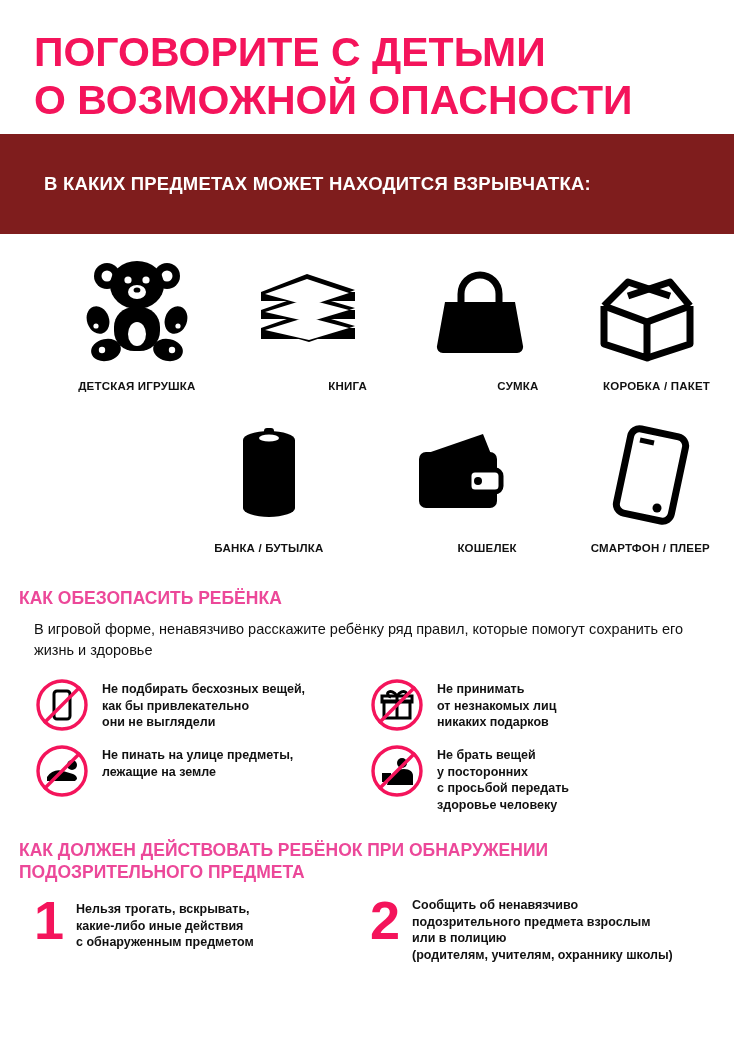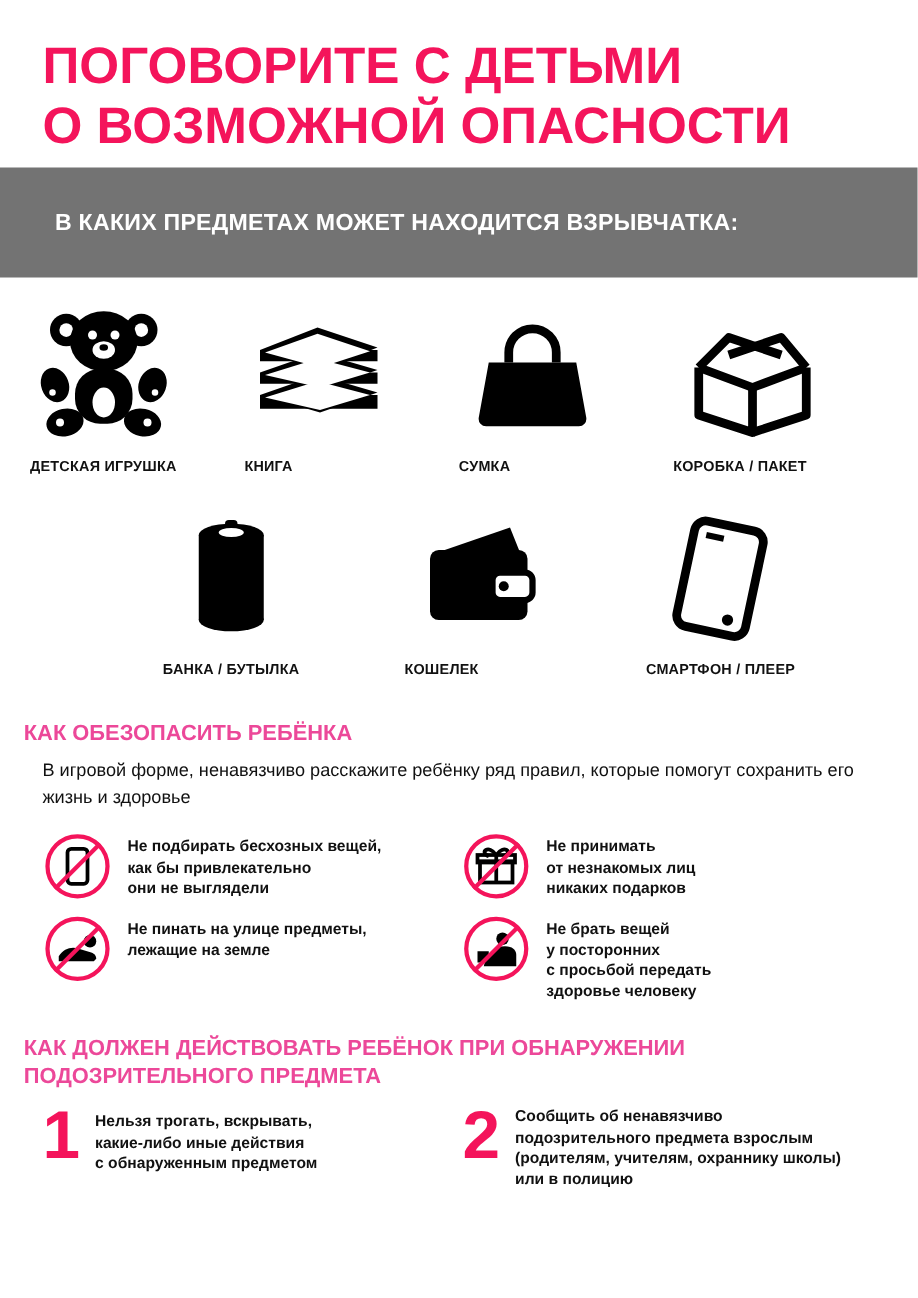--- a/index.html
+++ b/index.html
@@ -30,22 +30,22 @@
     font-weight: bold;
     font-size: 41px;
     line-height: 48px;
     letter-spacing: 0px;
     text-transform: uppercase;
     white-space: nowrap;
   }
 
   
   .band {
-    background: #737373;
-    height: 88px;
+    background: #7f1d1d;
+    height: 100px;
     display: flex;
     align-items: center;
     padding-left: 44px;
     box-sizing: border-box;
   }
   .band-text {
     color: #ffffff;
     font-weight: bold;
     font-size: 18.5px;
     letter-spacing: 0.2px;
@@ -54,21 +54,21 @@
 
   
   .icons-row {
     display: flex;
     padding: 18px 24px 0 24px;
   }
   .icon-cell {
     flex: 1;
     display: flex;
     flex-direction: column;
-    align-items: flex-start;
+    align-items: flex-end;
   }
   .icon-art {
     height: 116px;
     display: flex;
     align-items: flex-end;
     justify-content: center;
   }
   .icon-label {
     margin-top: 12px;
     font-size: 11.5px;
@@ -371,19 +371,19 @@
         <div>Нельзя трогать, вскрывать,</div>
         <div>какие-либо иные действия</div>
         <div>с обнаруженным предметом</div>
       </div>
     </div>
     <div class="step two">
       <div class="num">2</div>
       <div class="stext">
         <div>Сообщить об ненавязчиво</div>
         <div> подозрительного предмета взрослым</div>
+        <div> или в полицию</div>
         <div>(родителям, учителям, охраннику школы)</div>
-        <div> или в полицию</div>
       </div>
     </div>
   </div>
 
 </div>
 
 </body></html>

